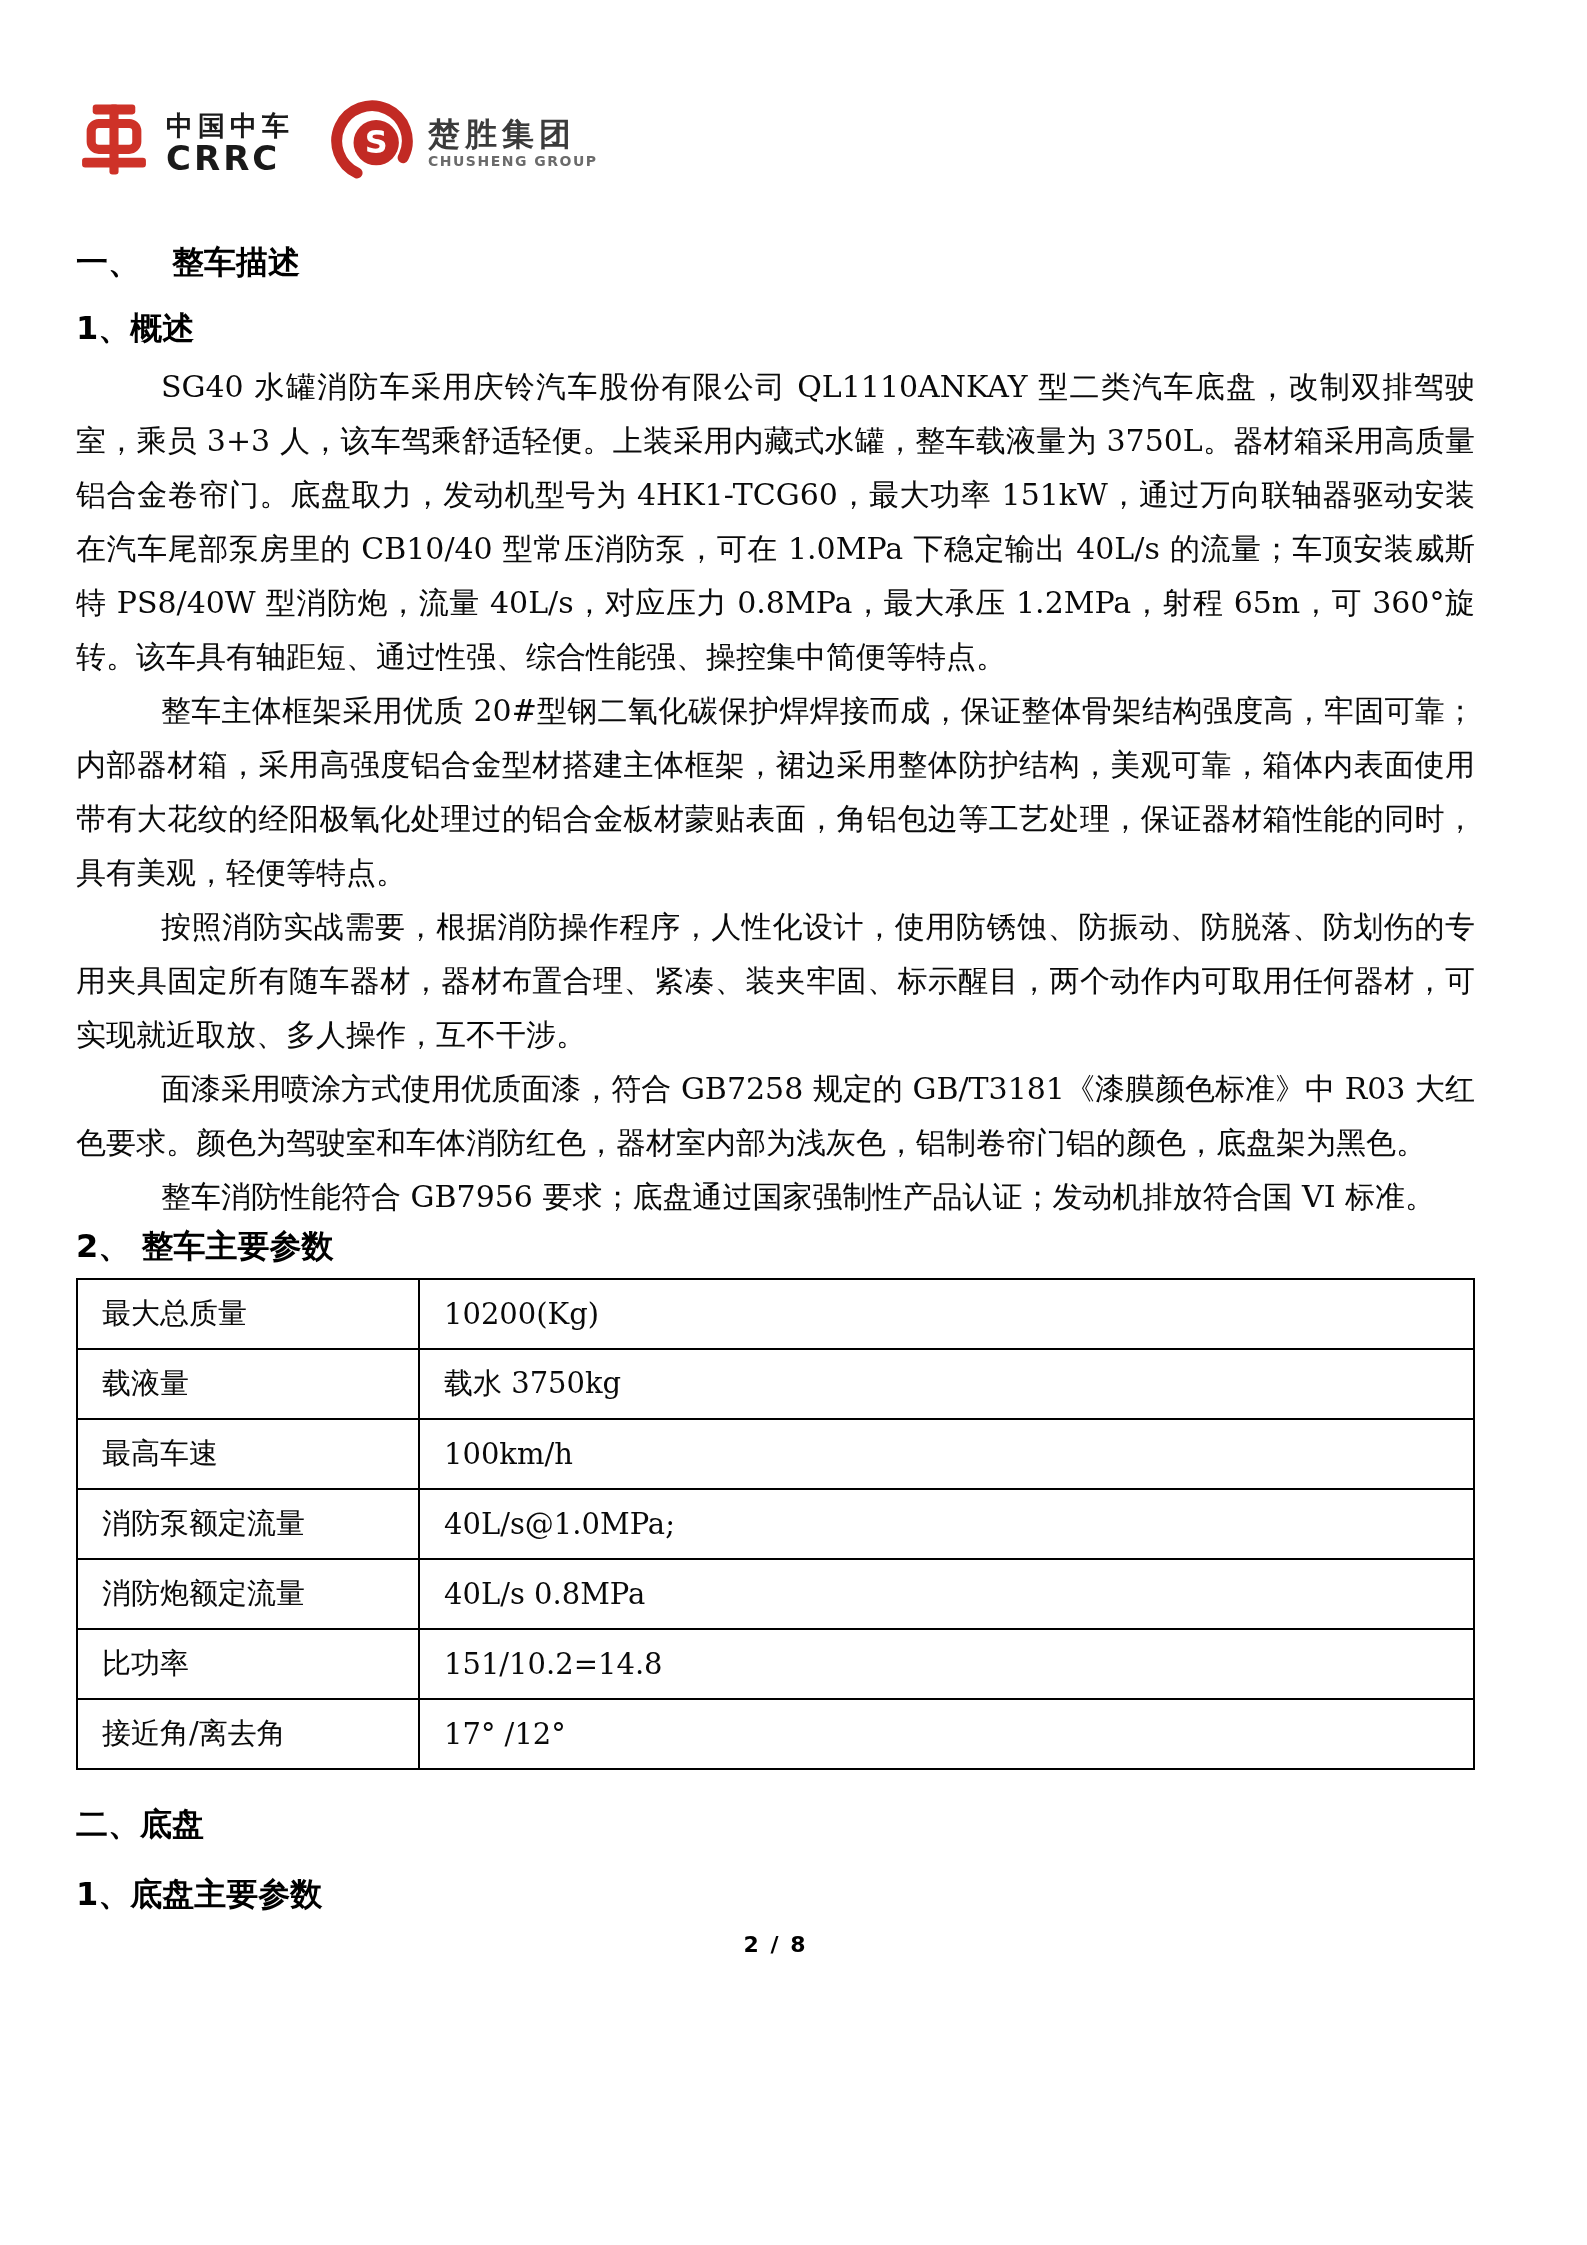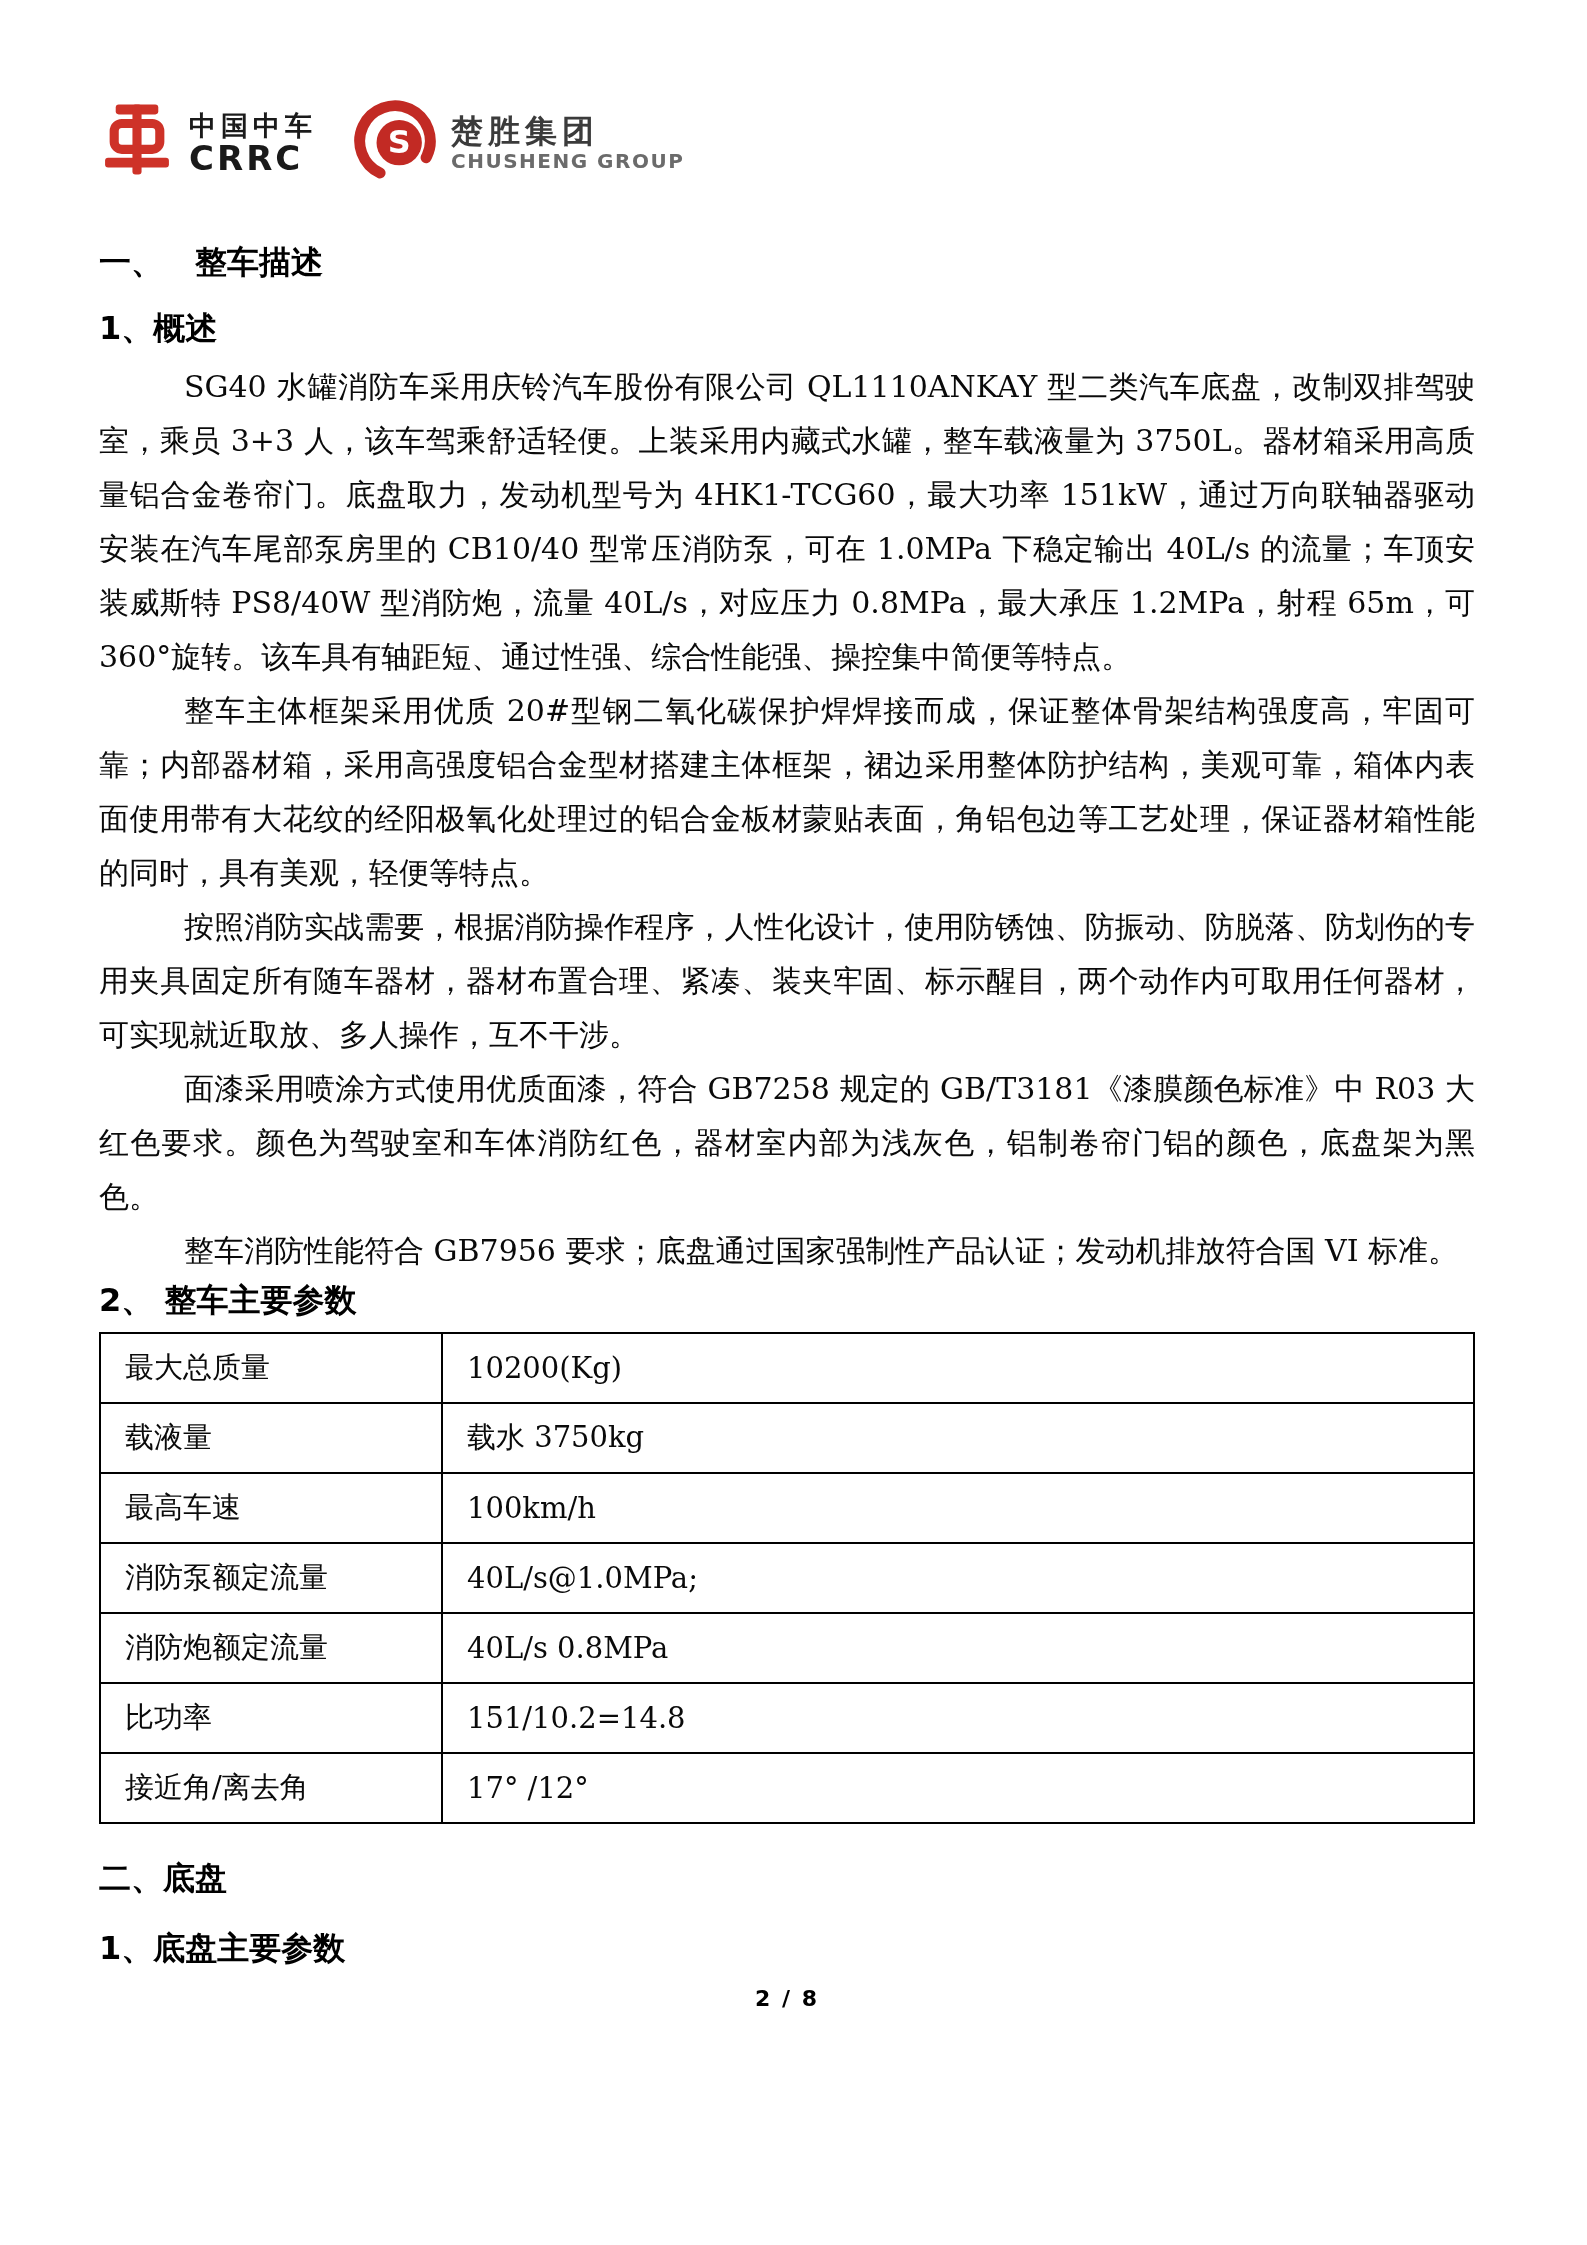--- a/index.html
+++ b/index.html
@@ -1,38 +1,38 @@
 <!DOCTYPE html>
 <html><head>
 <meta charset="utf-8">
 <style>
   html,body { margin:0; padding:0; background:#ffffff; }
   .page {
     position:relative;
     width:1587px; height:2245px;
     box-sizing:border-box;
     background:#ffffff;
-    padding:100px 112px 0 99px;
+    padding:100px 112px 0 76px;
     font-family:"DejaVu Serif","Liberation Serif",serif;
     color:#000;
     overflow:hidden;
   }
 
   
   .logo-row { display:flex; align-items:center; gap:36px; height:86px; }
   .logo { display:flex; align-items:center; gap:14px; }
   .logo-text { display:flex; flex-direction:column; justify-content:center; }
   .crrc-cn { font-family:"DejaVu Sans","Liberation Sans",sans-serif; font-weight:bold;
              font-size:27px; letter-spacing:5px; color:#1a1a1a; line-height:1.1; }
   .crrc-en { font-family:"DejaVu Sans","Liberation Sans",sans-serif; font-weight:bold;
              font-size:34px; letter-spacing:3px; color:#1a1a1a; line-height:1.0; }
   .cs-cn   { font-family:"DejaVu Sans","Liberation Sans",sans-serif; font-weight:bold;
              font-size:32px; letter-spacing:5px; color:#3b3b3b; line-height:1.15; }
   .cs-en   { font-family:"DejaVu Sans","Liberation Sans",sans-serif; font-weight:bold;
-             font-size:20px; letter-spacing:1.5px; color:#6b6b6b; line-height:1.2; }
+             font-size:14px; letter-spacing:1.5px; color:#6b6b6b; line-height:1.2; }
 
   
   .h-sec {
     font-family:"DejaVu Sans","Liberation Sans",sans-serif;
     font-weight:bold; font-size:32px; line-height:40px; color:#000;
   }
   .h-vehicle  { margin-top:56px; }
   .h-overview { margin-top:26px; }
   .h-params   { margin-top:2px;  }
   .h-chassis  { margin-top:34px; }

